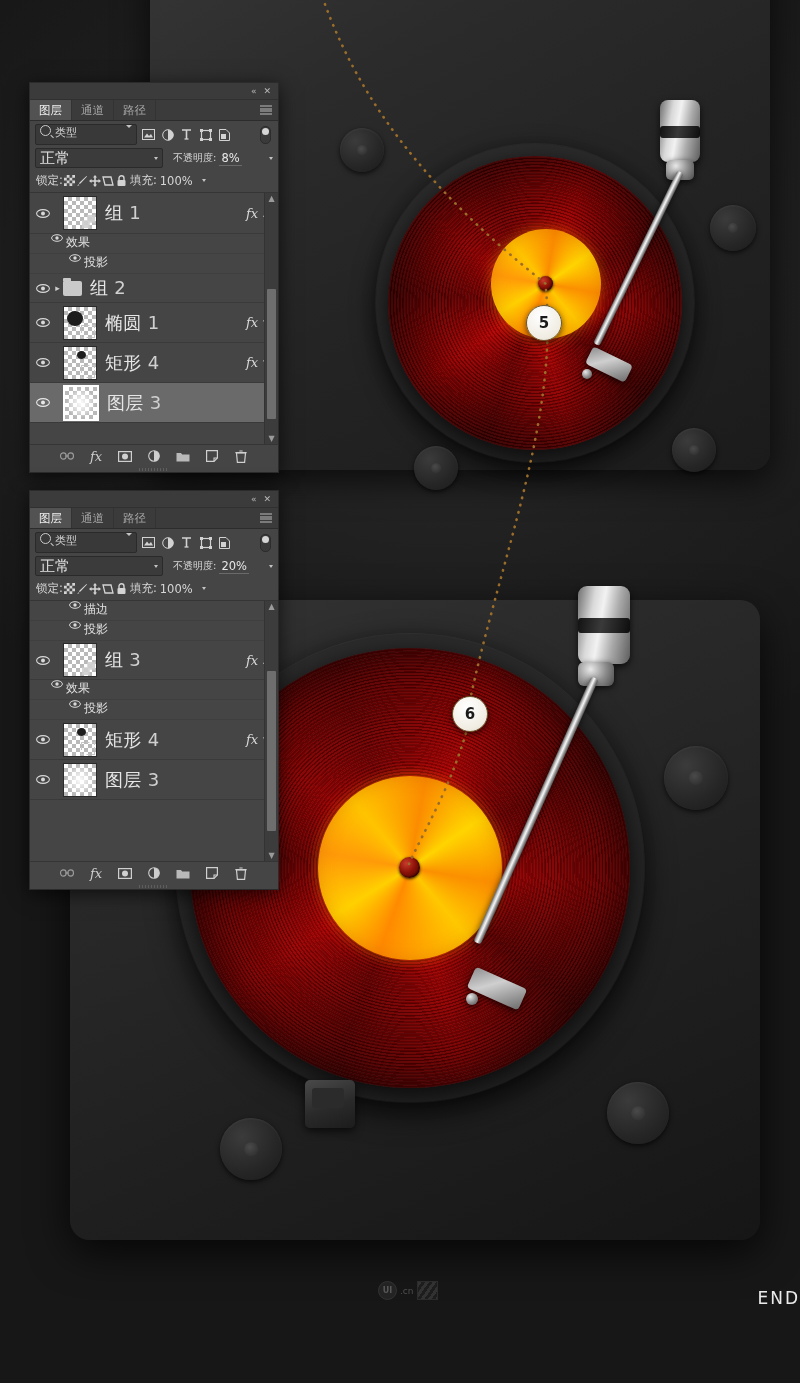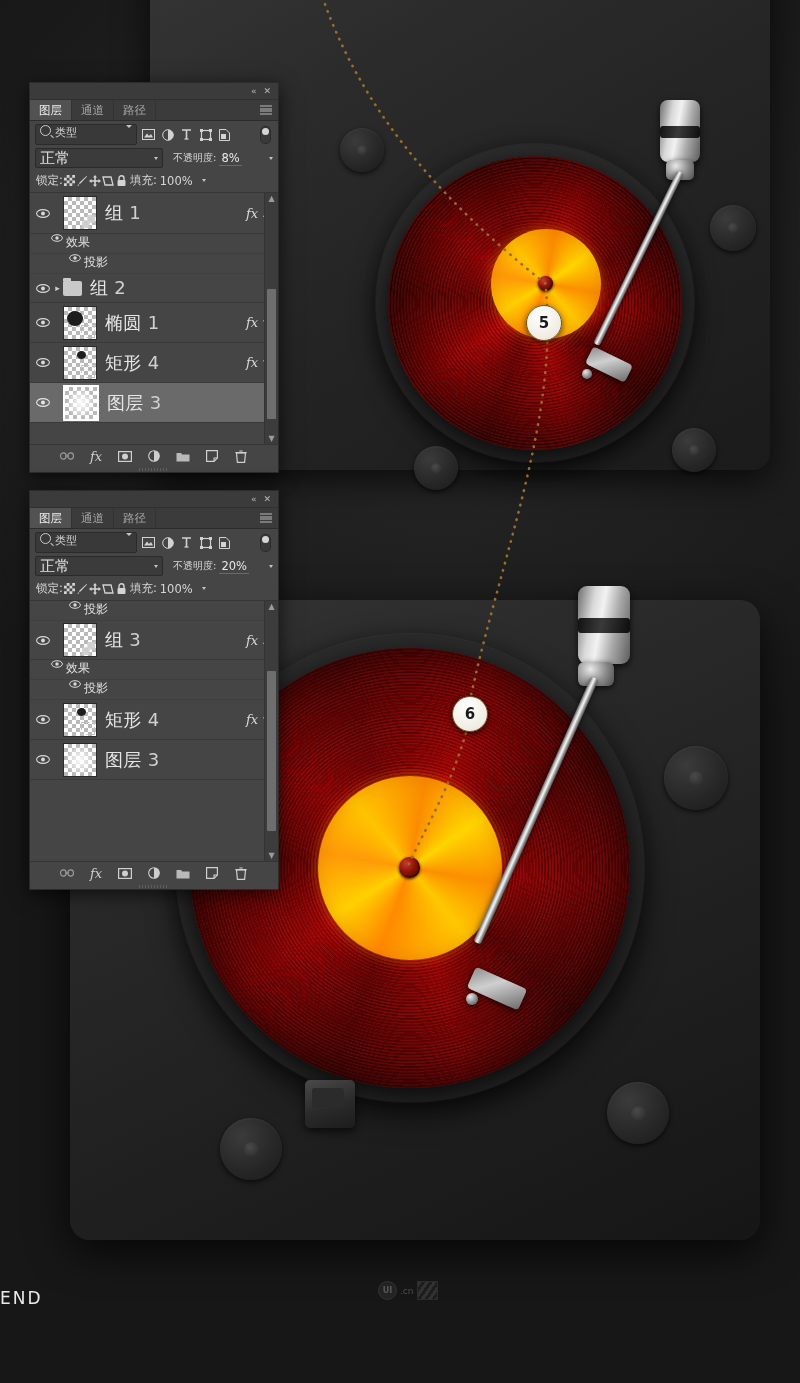--- a/index.html
+++ b/index.html
@@ -332,21 +332,21 @@
   <svg class="guide" viewBox="0 0 800 1383">
     <path d="M320,-10 C360,110 440,200 546,284" fill="none" stroke="#9a6d2a" stroke-width="2.6" stroke-linecap="round" stroke-dasharray="0.5 7"></path>
     <path d="M546,290 C558,420 500,560 470,700" fill="none" stroke="#9a6d2a" stroke-width="2.6" stroke-linecap="round" stroke-dasharray="0.5 7"></path>
     <path d="M468,726 C450,790 424,830 409,864" fill="none" stroke="#9a6d2a" stroke-width="2.6" stroke-linecap="round" stroke-dasharray="0.5 7"></path>
   </svg>
 
   <div class="badge" style="left:526px;top:305px;width:34px;height:34px;">5</div>
 
   <div class="badge" style="left:452px;top:696px;width:34px;height:34px;">6</div>
 
-  <div class="end-text" style="left:0;right:0;top:1288px;text-align:left;">END</div>
+  <div class="end-text" style="left:0;right:0;top:1288px;text-align:right;">END</div>
 
   <div class="wm-left" style="left:378px;top:1281px;">
     <span class="wm-ui">UI</span>
     <span class="wm-cn">.cn</span>
     <span class="wm-n"></span>
   </div>
 
 
   <div class="ps-panel" style="left:29px;top:82px;width:248px;">
 
@@ -727,20 +727,29 @@
         <span class="k">填充:</span>
         <span class="v">100%</span>
         <span class="caret sm" style="margin-left:6px;"></span>
       </span>
     </div>
 
     <div class="divider"></div>
 
     <div class="layers" style="height:260px;">
 
+      <div class="effrow ind2" style="height:19px;">
+        <span class="eye">
+          <svg width="12" height="8" viewBox="0 0 12 8">
+              <ellipse cx="6" cy="4" rx="5.4" ry="3.3" fill="none" stroke="#d8d8d8" stroke-width="1"></ellipse>
+              <circle cx="6" cy="4" r="1.7" fill="#d8d8d8"></circle>
+            </svg>
+        </span>
+        <span>描边</span>
+      </div>
 
 
       <div class="effrow ind2" style="height:19px;">
         <span class="eye">
           <svg width="12" height="8" viewBox="0 0 12 8">
               <ellipse cx="6" cy="4" rx="5.4" ry="3.3" fill="none" stroke="#d8d8d8" stroke-width="1"></ellipse>
               <circle cx="6" cy="4" r="1.7" fill="#d8d8d8"></circle>
             </svg>
         </span>
         <span>投影</span>

